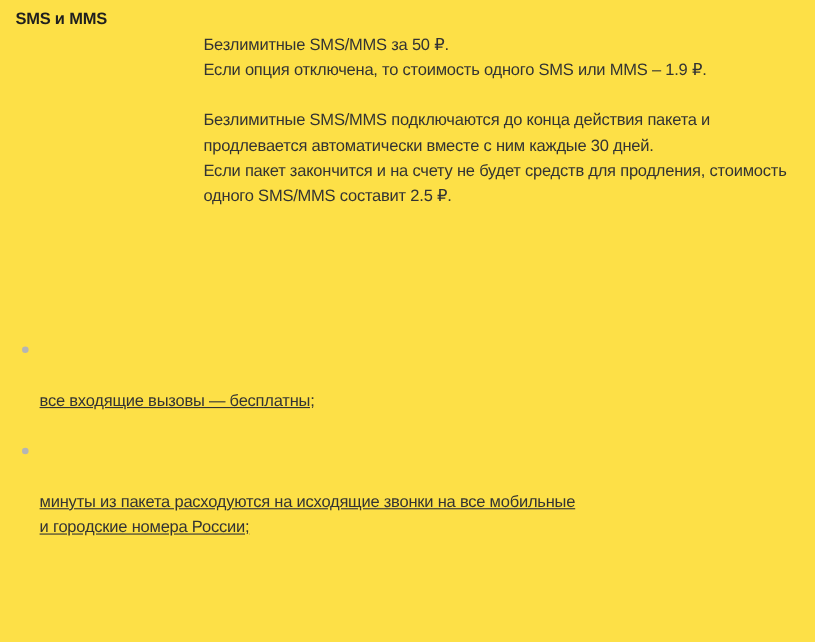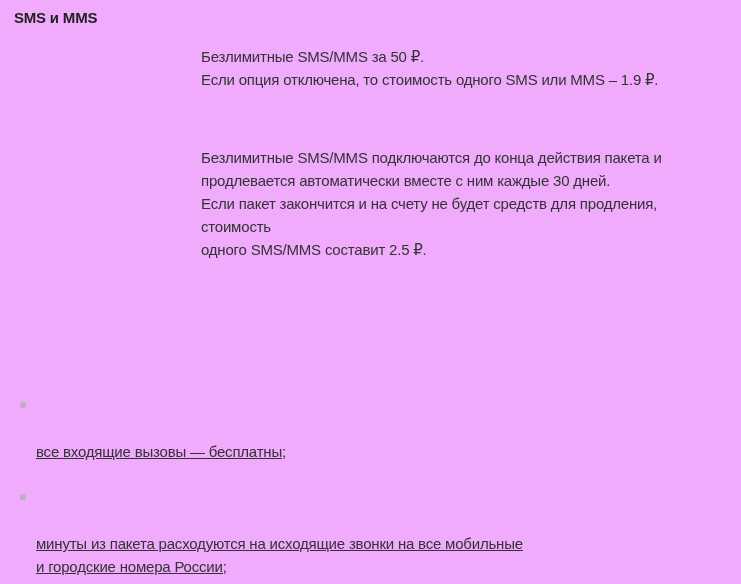--- a/index.html
+++ b/index.html
@@ -3,42 +3,42 @@
 <meta charset="utf-8">
 <style>
   html, body { margin: 0; padding: 0; background: #ffffff; }
   .page {
     position: relative;
     width: 741px;
     height: 584px;
     overflow: hidden;
     box-sizing: border-box;
     padding: 6px 0 0 14px;
-    background: #f0abfc;
+    background: #fde047;
     font-family: "Liberation Sans", "DejaVu Sans", sans-serif;
     font-size: 15px;
     line-height: 23px;
     letter-spacing: -0.2px;
     color: #333333;
   }
   .section { display: flex; align-items: flex-start; }
   .section-travel { margin-top: 48px; }
   .col-label {
     flex: 0 0 171px;
     width: 171px;
     font-weight: bold;
     color: #1f1f1f;
     white-space: pre-line;
   }
   .col-content {
     flex: 0 0 556px;
     width: 556px;
     white-space: pre-line;
   }
-  .col-content p { margin: 16px; }
+  .col-content p { margin: 0; }
   .para-gap { margin-top: 30px; }
   ul.bullets { list-style: none; margin: 0; padding: 0; }
   ul.bullets li { position: relative; padding-left: 22px; margin: 0; text-decoration: underline; }
   ul.bullets li .bullet-dot {
     position: absolute;
     left: 6px;
     top: 8px;
     width: 6px;
     height: 6px;
     border-radius: 50%;

